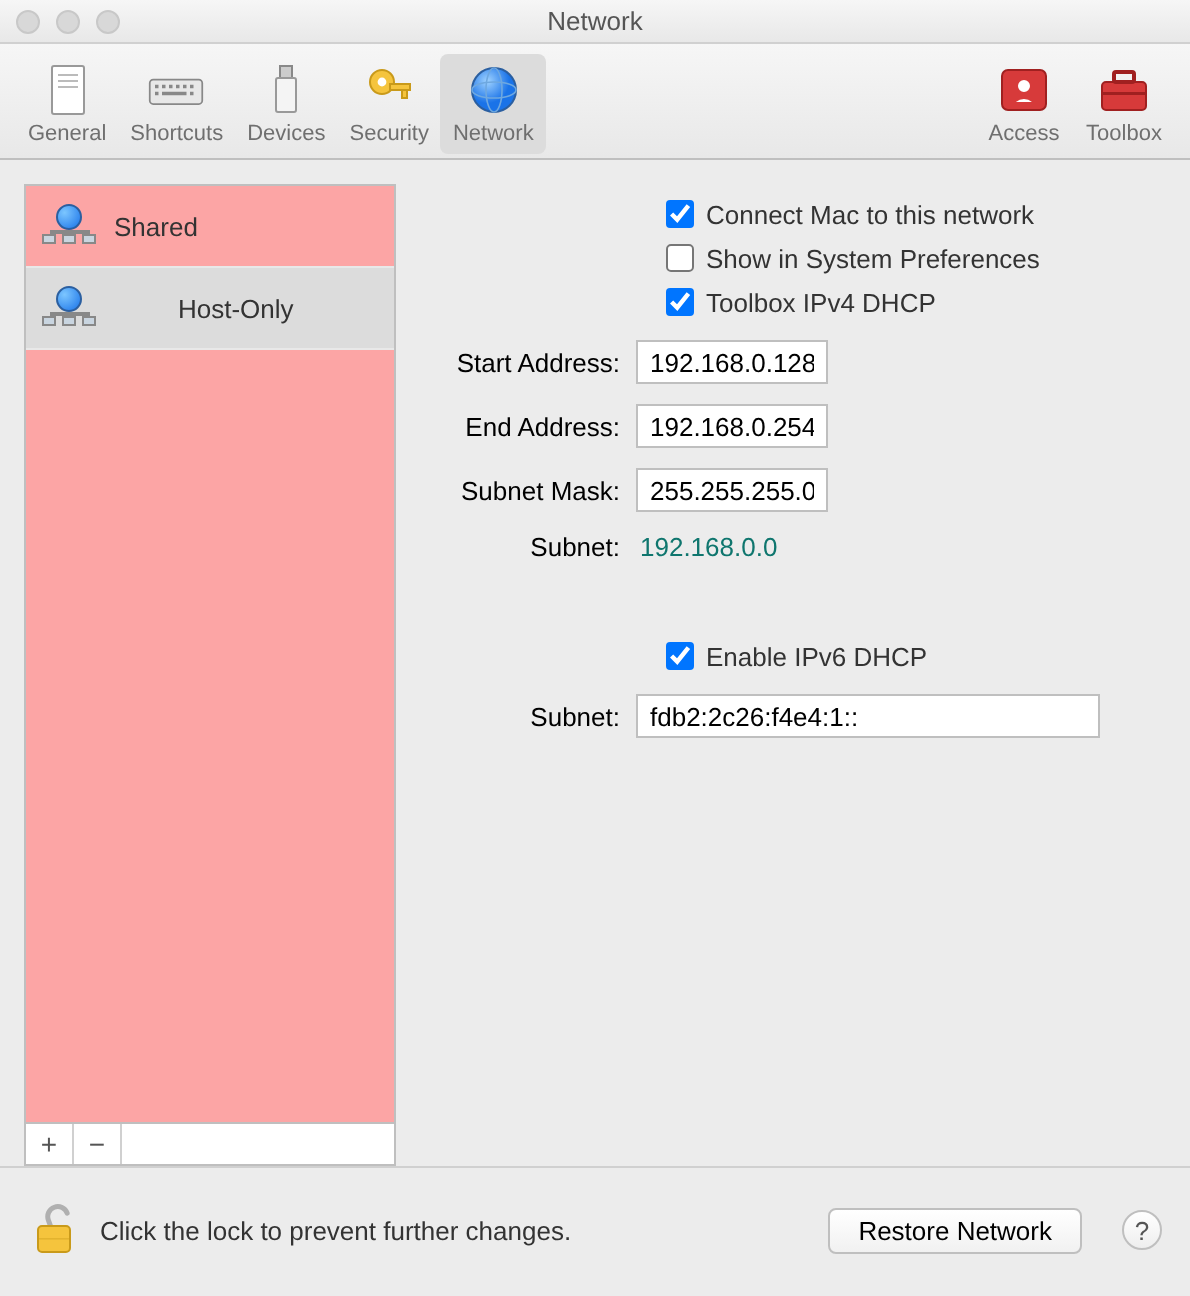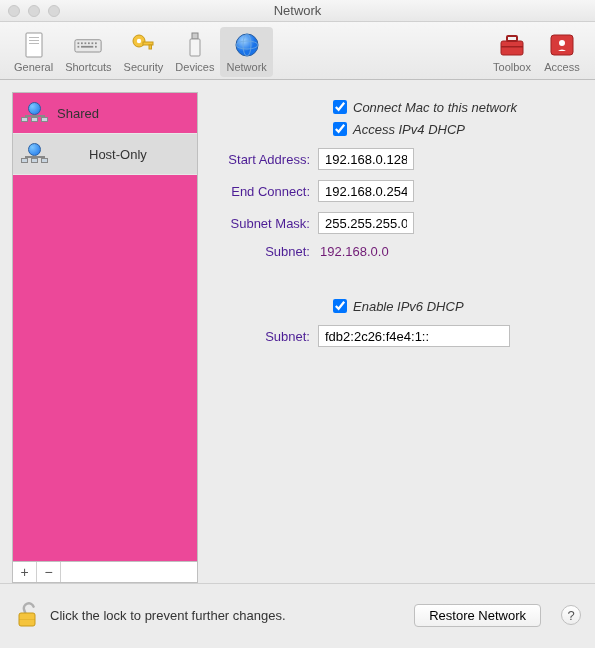--- a/index.html
+++ b/index.html
@@ -47,21 +47,21 @@
     display:flex;
     height: 503px;
   }
   .sidebar-wrap {
     margin: 12px 0 0 12px;
     width: 186px;
     display:flex; flex-direction:column;
   }
   .sidebar {
     flex:1;
-    background: #ec4899;
+    background: #fca5a5;
     border: 1px solid #bfbfbf;
     border-bottom:none;
     overflow:auto;
   }
   .side-item {
     display:flex; align-items:center;
     height: 41px;
     border-bottom: 1px solid #e8e8e8;
     padding-left: 8px;
     gap: 8px;
@@ -82,31 +82,31 @@
     display:flex;
   }
   .sf-btn { width: 24px; display:flex;align-items:center;justify-content:center;border-right:1px solid #d0d0d0;font-size:14px;color:#555;cursor:default;}
   .form {
     flex:1;
     padding: 16px 14px 0 0;
   }
   .checkbox-row { display:flex; align-items:center; height: 22px; }
   .checkbox-row .spacer { width: 135px; }
   .checkbox-row input[type=checkbox]{ width:14px;height:14px; margin-right:6px;}
-  .checkbox-row label { font-size:13px; color:#333;font-style:italic;}
+  .checkbox-row label { font-size:13px; color:#333;}
   .textfield {
-    width: 192px; height: 22px;
+    width: 232px; height: 22px;
     border: 1px solid #bfbfbf;
     background:#fff;
     padding: 2px 6px;
     font-size: 13px;
     font-family: inherit;
   }
   .small-field { width: 96px; }
-  .static-val { font-size:13px; color:#701a75; padding-left:2px;}
+  .static-val { font-size:13px; color:#0f766e; padding-left:2px;}
   .footer {
     height: 63px;
     border-top: 1px solid #d0d0d0;
     background: #ececec;
     display:flex;
     align-items:center;
     padding: 0 14px;
     gap: 10px;
   }
   .lockwrap{width:26px;height:30px;display:flex;align-items:center;justify-content:center;}
@@ -116,21 +116,21 @@
     border: 1px solid #bfbfbf;
     border-radius: 4px;
     padding: 3px 14px;
     font-size: 13px;
     cursor: default;
   }
   .help-btn {
     width:20px;height:20px;border-radius:50%;border:1px solid #bfbfbf;background:linear-gradient(#fff,#eee);
     display:flex;align-items:center;justify-content:center;font-size:13px;color:#555;margin-left:10px;cursor:default;
   }
-  .form-lbl{width:120px;text-align:right;padding-right:8px;font-size:13px;color:#4c1d95;}
+  .form-lbl{width:120px;text-align:right;padding-right:8px;font-size:13px;color:#000000;}
   .form .frow{display:flex;align-items:center;margin-bottom:10px;}
   .gap-block{height:26px;}
   svg { display:block; }
 </style>
 </head>
 <body>
 
 <div class="titlebar">
   <div class="traffic-lights">
     <div class="tl"></div>
@@ -167,37 +167,37 @@
               <rect x="4" y="10" width="2" height="2"></rect>
               <rect x="8" y="10" width="14" height="2"></rect>
               <rect x="24" y="10" width="2" height="2"></rect>
             </g>
           </svg>
       </div>
       <div class="tlabel">Shortcuts</div>
     </div>
     <div class="toolbar-item">
       <div class="ticon">
+        <svg width="16" height="26" viewBox="0 0 16 26">
+            <rect x="5" y="1" width="6" height="6" fill="#ccc" stroke="#888"></rect>
+            <rect x="3" y="7" width="10" height="17" rx="1" fill="#f4f4f4" stroke="#999"></rect>
+          </svg>
+      </div>
+      <div class="tlabel">Devices</div>
+    </div>
+    <div class="toolbar-item">
+      <div class="ticon">
         <svg width="24" height="26" viewBox="0 0 24 26">
             <circle cx="8" cy="9" r="6" fill="#f5c43d" stroke="#c99a1a"></circle>
             <circle cx="8" cy="9" r="2.2" fill="#fff"></circle>
             <rect x="12" y="10" width="10" height="3" fill="#f5c43d" stroke="#c99a1a"></rect>
             <rect x="18" y="13" width="2.5" height="4" fill="#f5c43d" stroke="#c99a1a"></rect>
           </svg>
       </div>
       <div class="tlabel">Security</div>
-    </div>
-    <div class="toolbar-item">
-      <div class="ticon">
-        <svg width="16" height="26" viewBox="0 0 16 26">
-            <rect x="5" y="1" width="6" height="6" fill="#ccc" stroke="#888"></rect>
-            <rect x="3" y="7" width="10" height="17" rx="1" fill="#f4f4f4" stroke="#999"></rect>
-          </svg>
-      </div>
-      <div class="tlabel">Devices</div>
     </div>
     <div class="toolbar-item selected">
       <div class="ticon">
         <svg width="26" height="26" viewBox="0 0 26 26">
             <circle cx="13" cy="13" r="11" fill="url(#g1)" stroke="#2b5fa0"></circle>
             <defs>
               <radialGradient id="g1" cx="35%" cy="30%">
                 <stop offset="0%" stop-color="#9fd2ff"></stop>
                 <stop offset="100%" stop-color="#1a73e8"></stop>
               </radialGradient>
@@ -206,35 +206,35 @@
             <ellipse cx="13" cy="13" rx="4" ry="11" fill="none" stroke="#6ea8e0" stroke-width="0.8"></ellipse>
           </svg>
       </div>
       <div class="tlabel">Network</div>
     </div>
   </div>
   <div class="toolbar-spacer"></div>
   <div class="toolbar-item">
     <div class="ticon">
       <svg width="26" height="24" viewBox="0 0 26 24">
+          <rect x="2" y="2" width="22" height="20" rx="3" fill="#d73a3a" stroke="#a02020"></rect>
+          <path d="M9 18 a6 6 0 0 1 8 0 M13 7 a3 3 0 1 1 0 6 a3 3 0 1 1 0 -6" fill="#fff"></path>
+        </svg>
+    </div>
+    <div class="tlabel">Access</div>
+  </div>
+  <div class="toolbar-item">
+    <div class="ticon">
+      <svg width="26" height="24" viewBox="0 0 26 24">
           <rect x="2" y="8" width="22" height="14" rx="2" fill="#d73a3a" stroke="#a02020"></rect>
           <rect x="2" y="13" width="22" height="1.5" fill="#a02020"></rect>
           <rect x="8" y="3" width="10" height="5" rx="1" fill="none" stroke="#a02020" stroke-width="2"></rect>
         </svg>
     </div>
     <div class="tlabel">Toolbox</div>
-  </div>
-  <div class="toolbar-item">
-    <div class="ticon">
-      <svg width="26" height="24" viewBox="0 0 26 24">
-          <rect x="2" y="2" width="22" height="20" rx="3" fill="#d73a3a" stroke="#a02020"></rect>
-          <path d="M9 18 a6 6 0 0 1 8 0 M13 7 a3 3 0 1 1 0 6 a3 3 0 1 1 0 -6" fill="#fff"></path>
-        </svg>
-    </div>
-    <div class="tlabel">Access</div>
   </div>
 </div>
 
 <div class="content">
   <div class="sidebar-wrap">
     <div class="sidebar">
       <div class="side-item">
         <div class="netglyph">
           <div class="globe"></div>
             <div class="bar"></div>
@@ -261,32 +261,37 @@
       <div style="flex:1;border-right:none;"></div>
     </div>
   </div>
 
   <div class="form">
     <div class="checkbox-row">
       <div class="spacer"></div>
       <input type="checkbox" checked="" style="">
       <label>Connect Mac to this network</label>
     </div>
+    <div class="checkbox-row">
+      <div class="spacer"></div>
+      <input type="checkbox" style="">
+      <label>Show in System Preferences</label>
+    </div>
     <div class="checkbox-row" style="margin-bottom:8px;">
       <div class="spacer"></div>
       <input type="checkbox" checked="" style="">
-      <label>Access IPv4 DHCP</label>
+      <label>Toolbox IPv4 DHCP</label>
     </div>
 
     <div class="frow">
       <div class="form-lbl">Start Address:</div>
       <input class="textfield small-field" value="192.168.0.128" style="">
     </div>
     <div class="frow">
-      <div class="form-lbl">End Connect:</div>
+      <div class="form-lbl">End Address:</div>
       <input class="textfield small-field" value="192.168.0.254" style="">
     </div>
     <div class="frow">
       <div class="form-lbl">Subnet Mask:</div>
       <input class="textfield small-field" value="255.255.255.0" style="">
     </div>
     <div class="frow">
       <div class="form-lbl">Subnet:</div>
       <span class="static-val">192.168.0.0</span>
     </div>

